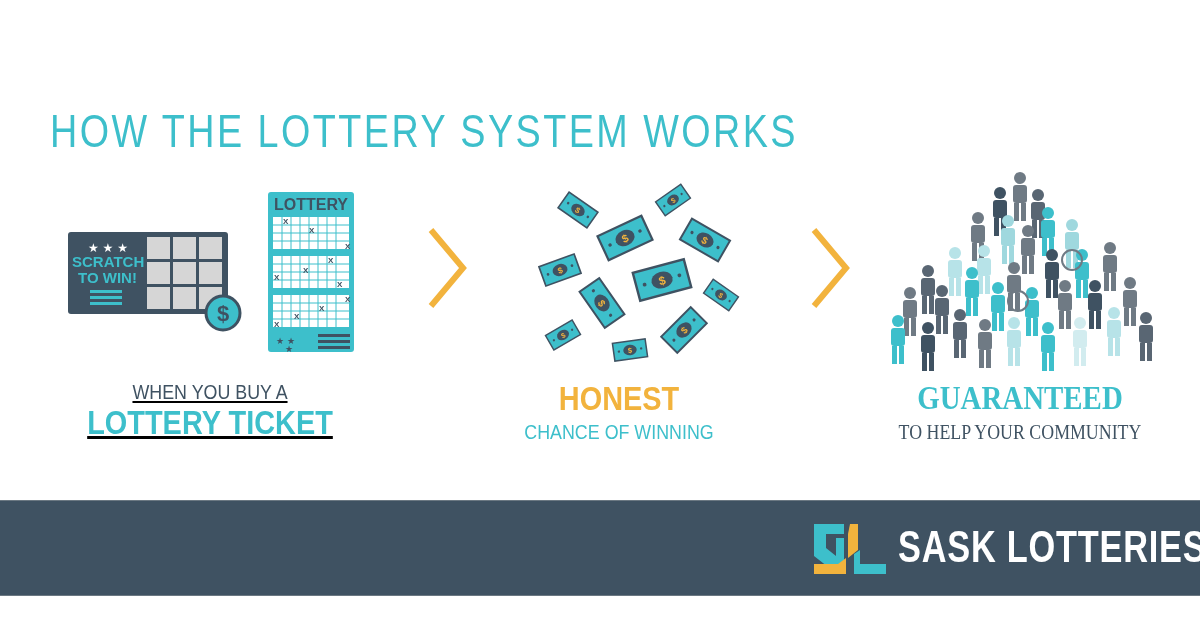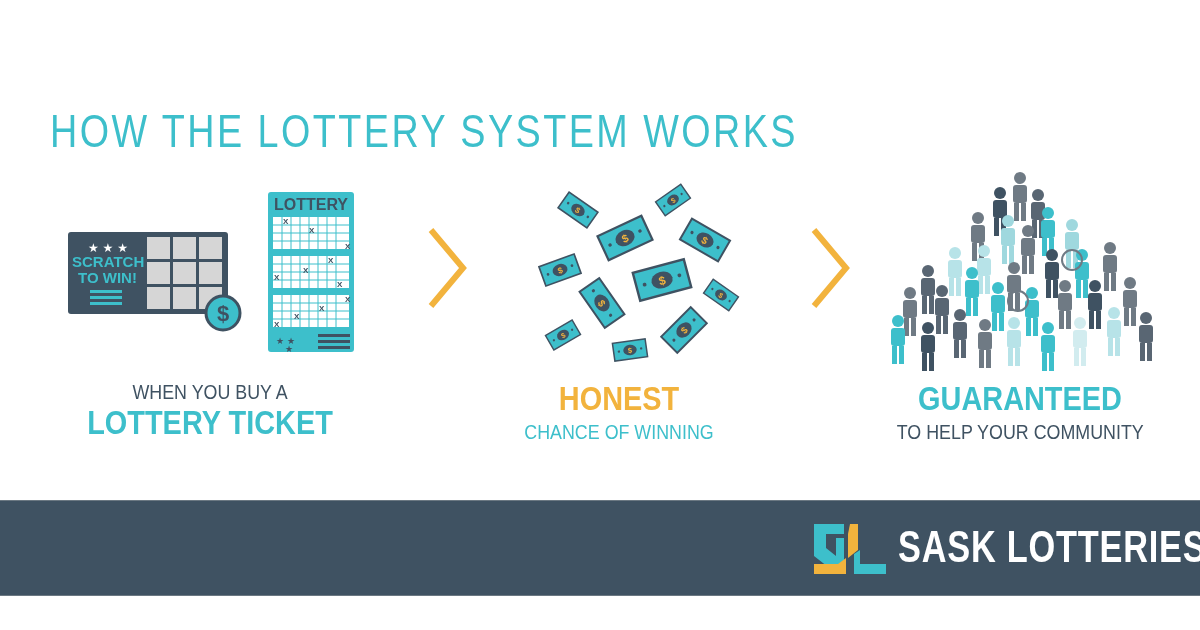--- a/index.html
+++ b/index.html
@@ -74,21 +74,21 @@
         <text x="208" y="135">X</text>
     </g>
     <text x="210" y="152" fill="#3f5262" font-size="9" font-family="DejaVu Sans, sans-serif">★ ★</text>
     <text x="219" y="160" fill="#3f5262" font-size="9" font-family="DejaVu Sans, sans-serif">★</text>
     <rect x="252" y="142" width="32" height="3" fill="#3f5262"></rect>
     <rect x="252" y="148" width="32" height="3" fill="#3f5262"></rect>
     <rect x="252" y="154" width="32" height="3" fill="#3f5262"></rect>
   </g>
 </svg>
 
-<div class="abs caption" style="left:60px;top:380px;width:300px;">
+<div class="abs caption" style="left:60px;top:380px;width:300px;text-decoration:underline;">
   <span class="cap-small" style="color:#3f5262;">WHEN YOU BUY A</span>
   <span class="cap-big" style="color:var(--teal);">LOTTERY TICKET</span>
 </div>
 
 <svg class="abs" style="left:425px;top:226px" width="50" height="84">
   <polyline points="6,4 38,42 6,80" fill="none" stroke="#f2b33d" stroke-width="6"></polyline>
 </svg>
 
 <svg class="abs" style="left:525px;top:178px" width="230" height="190">
   <defs>
@@ -162,21 +162,21 @@
     <use href="#p" transform="translate(134,180)" fill="#b7e3e8"></use>
     <use href="#p" transform="translate(168,185)" fill="#3dbfcb"></use>
     <use href="#p" transform="translate(200,180)" fill="#d2ecef"></use>
     <use href="#p" transform="translate(234,170)" fill="#b7e3e8"></use>
     <use href="#p" transform="translate(266,175)" fill="#596673"></use>
     <circle cx="192" cy="95" r="10" fill="none" stroke="#6f7a84" stroke-width="2"></circle>
     <circle cx="138" cy="136" r="10" fill="none" stroke="#6f7a84" stroke-width="2"></circle>
   </g>
 </svg>
 
-<div class="abs caption" style="left:875px;top:380px;width:290px;">
+<div class="abs caption" style="left:875px;top:380px;width:290px;font-family:Liberation Serif, serif;">
   <span class="cap-big" style="color:var(--teal);">GUARANTEED</span>
   <span class="cap-small" style="color:#3f5262;margin-top:4px;">TO HELP YOUR COMMUNITY</span>
 </div>
 
 <div class="abs band"></div>
 
 <svg class="abs" style="left:810px;top:520px" width="80" height="58">
   <path d="M4 4 H34 V14 H16 V28 L26 36 V18 H34 V40 L22 50 L4 36 Z" fill="#3dbfcb"></path>
   <path d="M4 44 H28 L36 38 V54 H4 Z" fill="#f2b33d"></path>
   <path d="M40 4 H48 V30 L38 38 V14 Z" fill="#f2b33d"></path>

